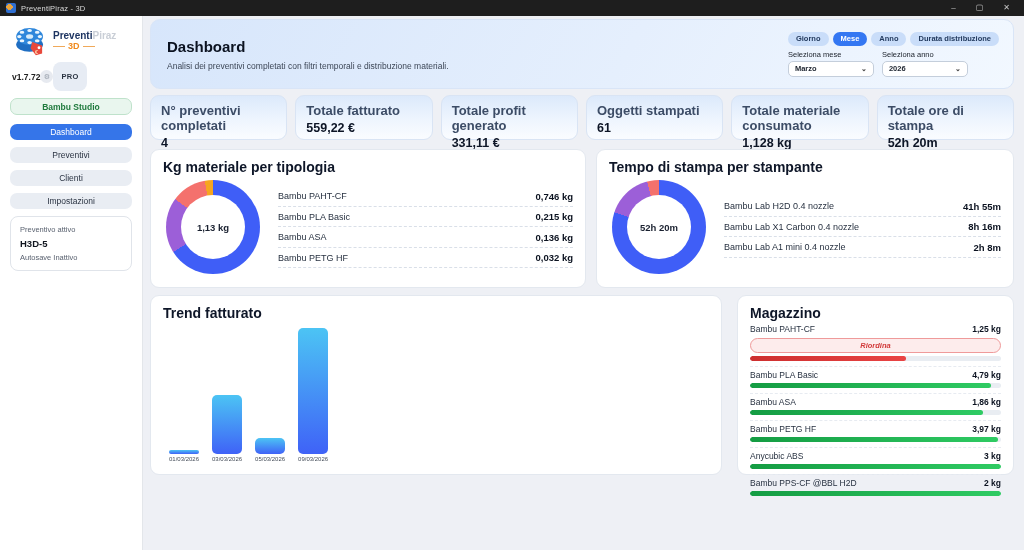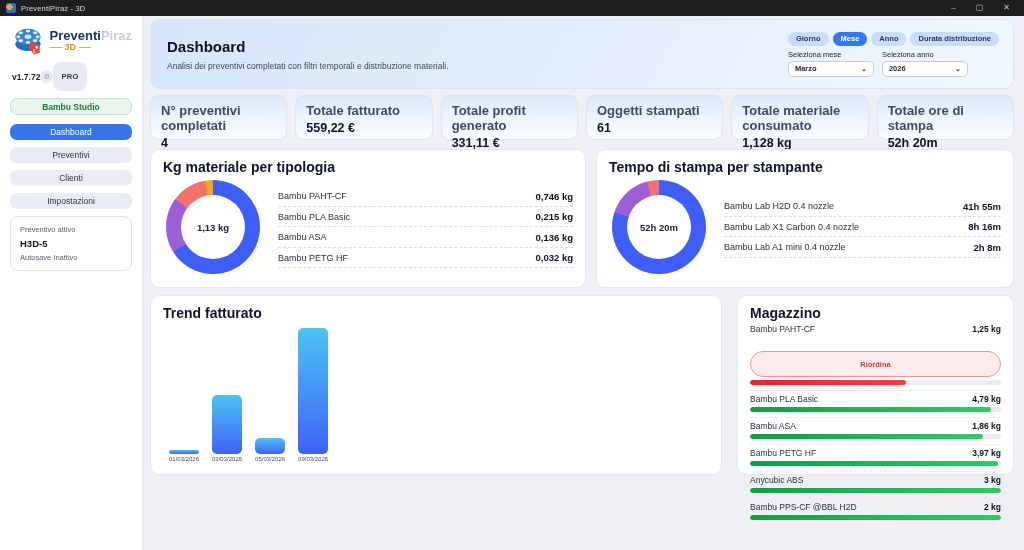--- a/index.html
+++ b/index.html
@@ -17,21 +17,21 @@
 
   
   .body-row { flex:1; display:flex; min-height:0; }
   .sidebar { width:143px; background:#ffffff; border-right:1px solid #e3e6ea; padding:6px 10px 0 10px; flex:0 0 143px; }
   .main { flex:1; background:#eef0f5; padding:3px 10px 0 7px; overflow:hidden; }
 
   
   .logo-row { display:flex; align-items:center; gap:4px; margin:2px 0 4px 2px; }
   .spool { width:37px; height:34px; }
   .logo-text { line-height:1.05; }
-  .logo-line1 { font-size:13px; font-weight:bold; }
+  .logo-line1 { font-size:10px; font-weight:bold; }
   .logo-line1 .p1 { color:#1d3461; }
   .logo-line1 .p2 { color:#c9ced6; }
   .logo-line2 { font-size:9px; font-weight:bold; color:#f08a1d; display:flex; align-items:center; gap:3px; }
   .logo-line2 i { display:block; width:12px; border-top:1.5px solid #f0a95a; }
   .version-row { display:flex; align-items:center; margin:2px 0 7px 2px; }
   .version { font-size:8.5px; font-weight:bold; color:#222; }
   .gear-badge { width:13px; height:13px; border-radius:50%; background:#e7eaf0; color:#9aa2ad;
     font-size:7px; display:flex; align-items:center; justify-content:center; cursor:pointer; }
   .pro-badge { background:#e7ecf4; color:#2b3442; font-size:7.5px; font-weight:bold;
     padding:10px 8px; border-radius:8px; letter-spacing:.3px; }
@@ -95,22 +95,22 @@
   .bars-area { display:flex; align-items:flex-end; gap:13px; margin:6px 0 0 6px; height:135px; }
   .bar-wrap { display:flex; flex-direction:column; align-items:center; justify-content:flex-end; height:100%; }
   .trend-bar { width:30px; border-radius:5px; background:linear-gradient(180deg,#4cc4f4 0%,#3f62f7 100%); }
   .bar-label { font-size:6px; color:#454d59; margin-top:2px; white-space:nowrap; }
 
   .mag-row { margin-top:3px; }
   .mag-row + .mag-row { border-top:1px dashed #e7ebf1; margin-top:5px; padding-top:3px; }
   .mag-line { display:flex; justify-content:space-between; align-items:center; }
   .mag-label { font-size:8.5px; color:#273140; }
   .mag-value { font-size:8.5px; font-weight:bold; color:#0b1220; }
-  .reorder-pill { margin-top:17px; height:26px; border:1px solid #ef9a9a; background:#fdecec; border-radius:999px;
-    display:flex; align-items:center; justify-content:center; font-size:7.5px; font-weight:bold; color:#d23a3a; cursor:pointer; }
+  .reorder-pill { margin-top:4px; height:15px; border:1px solid #ef9a9a; background:#fdecec; border-radius:999px;
+    display:flex; align-items:center; justify-content:center; font-size:7.5px; font-weight:bold; color:#d23a3a; cursor:pointer;font-style:italic; }
   .mag-track { margin-top:3px; height:5px; border-radius:3px; background:#e9edf2; overflow:hidden; }
   .mag-fill { height:100%; border-radius:3px; }
   .fill-red { background:linear-gradient(90deg,#cd2f2f,#e94444); }
   .fill-green { background:linear-gradient(90deg,#149c43,#2fcb63); }
 </style>
 </head>
 <body>
 
 <div class="app">
 

